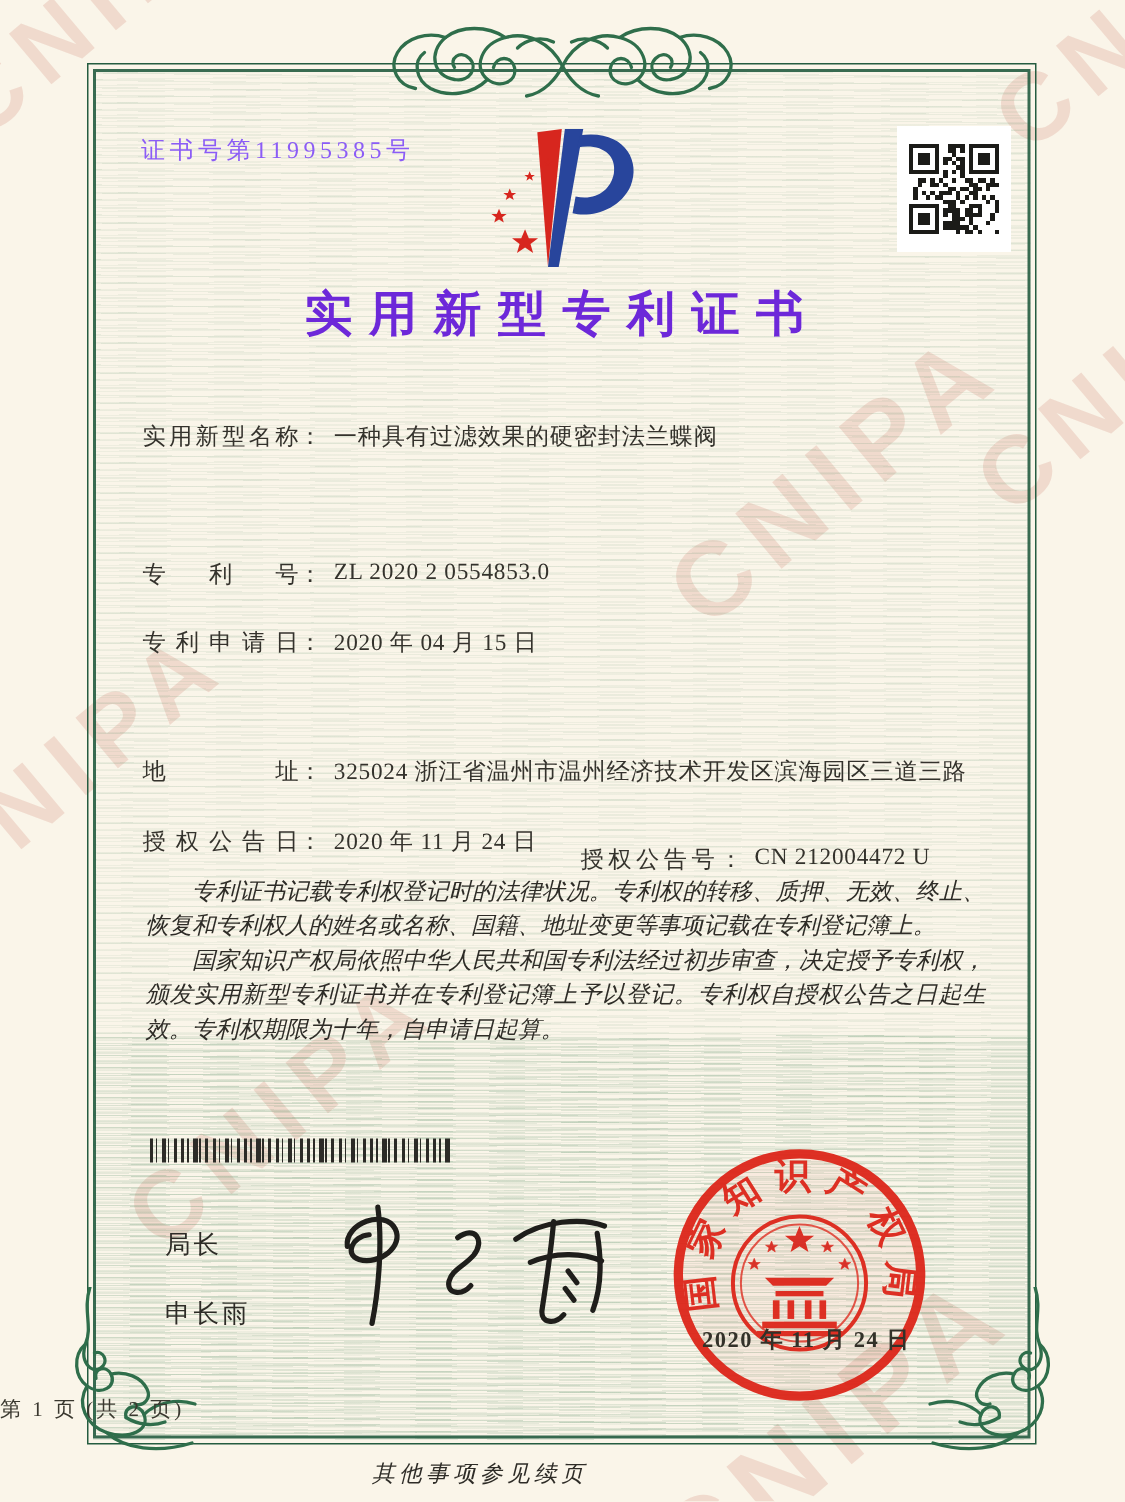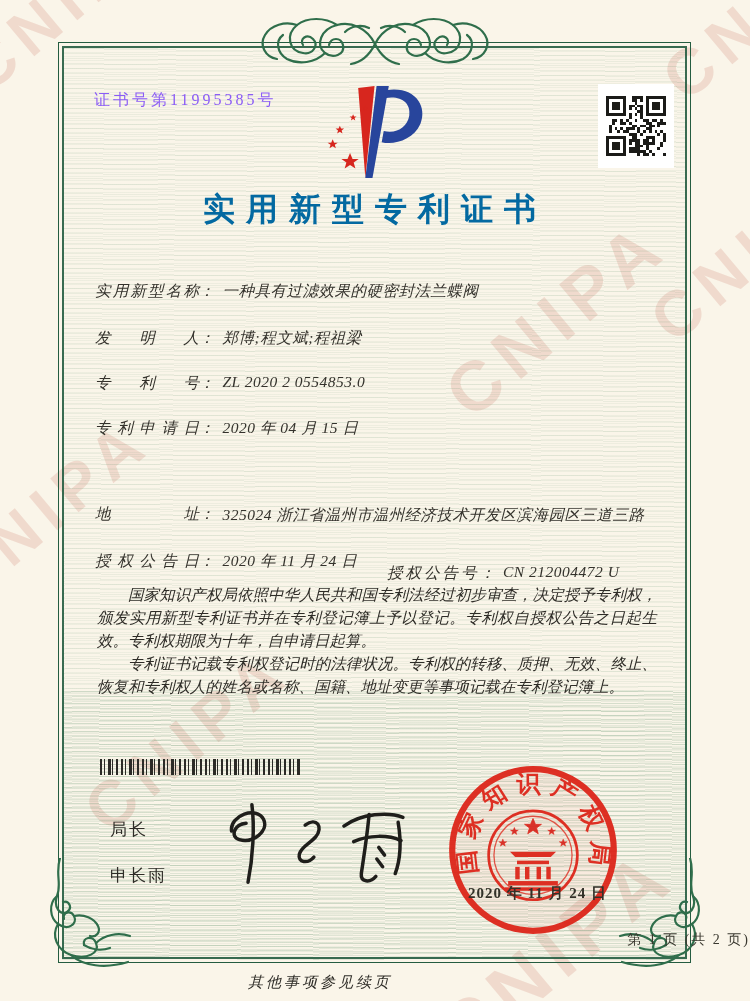--- a/index.html
+++ b/index.html
@@ -82,26 +82,26 @@
   }
   .logo{position:absolute;left:318px;top:84px;width:110px;height:98px;z-index:4;}
   .qr-box{
     position:absolute;left:598px;top:84px;width:76px;height:84px;
     background:#fff;z-index:4;display:flex;align-items:center;justify-content:center;
   }
   .qr-box svg{width:60px;height:60px;}
   .title{
     position:absolute;left:0;top:188px;width:750px;
     text-align:center;font-size:32px;font-weight:bold;
-    letter-spacing:11px;color:#0369a1;z-index:4;
+    letter-spacing:11px;color:#6d28d9;z-index:4;
   }
   
   .field{
     position:absolute;left:95px;z-index:4;
-    font-size:15.5px;color:#34322c;white-space:nowrap;font-style:italic;
+    font-size:15.5px;color:#34322c;white-space:nowrap;
   }
   .flabel{
     display:inline-block;width:104px;
     text-align:justify;text-align-last:justify;
     vertical-align:top;
   }
   .fcolon{display:inline-block;vertical-align:top;margin-right:8px;}
   .fvalue{display:inline-block;vertical-align:top;letter-spacing:.5px;}
   .fr1{top:281px;} .fr2{top:328px;} .fr3{top:373px;} .fr4{top:418px;} .fr5{top:461px;}
   .fr6{top:504px;}
@@ -133,21 +133,21 @@
     font-family:"Liberation Sans","DejaVu Sans",sans-serif;}
   .sig-hand{position:absolute;left:205px;top:798px;width:210px;height:92px;z-index:5;}
   
   .seal{position:absolute;left:446px;top:763px;width:174px;height:174px;z-index:5;opacity:.94;}
   .seal-date{
     position:absolute;left:455px;top:884px;width:165px;z-index:6;
     text-align:center;font-size:15px;font-weight:bold;color:#333129;letter-spacing:1px;
   }
   
   .page-num{
-    position:absolute;left:0;top:931px;width:750px;text-align:right;
+    position:absolute;left:0;top:931px;width:750px;text-align:left;
     font-size:14px;color:#3a382f;z-index:4;letter-spacing:2px;
   }
   .continuation{
     position:absolute;left:0;top:973px;width:640px;text-align:center;
     font-size:15px;font-style:italic;color:#2e2c27;z-index:4;letter-spacing:3px;
   }
 </style>
 </head>
 <body>
 
@@ -359,42 +359,39 @@
           </g>
       </g>
     </svg>
   </div>
 
   <div class="title">实用新型专利证书</div>
 
   <div class="field fr1">
     <span class="flabel">实用新型名称</span><span class="fcolon">：</span><span class="fvalue">一种具有过滤效果的硬密封法兰蝶阀</span>
   </div>
-  <div class="field fr2">
-    <span class="flabel">发明人</span><span class="fcolon">：</span><span class="fvalue">郑博;程文斌;程祖梁</span>
-  </div>
   <div class="field fr3">
     <span class="flabel">专利号</span><span class="fcolon">：</span><span class="fvalue">ZL 2020 2 0554853.0</span>
   </div>
   <div class="field fr4">
     <span class="flabel">专利申请日</span><span class="fcolon">：</span><span class="fvalue">2020 年 04 月 15 日</span>
   </div>
   <div class="field fr6">
     <span class="flabel">地址</span><span class="fcolon">：</span><span class="fvalue">325024 浙江省温州市温州经济技术开发区滨海园区三道三路</span>
   </div>
   <div class="field fr7">
     <span class="flabel">授权公告日</span><span class="fcolon">：</span><span class="fvalue">2020 年 11 月 24 日</span>
     <span class="pair2">
       <span class="flabel2">授权公告号</span><span class="fcolon">：</span><span class="fvalue">CN 212004472 U</span>
     </span>
   </div>
 
   <div class="paras">
+    <p>专利证书记载专利权登记时的法律状况。专利权的转移、质押、无效、终止、恢复和专利权人的姓名或名称、国籍、地址变更等事项记载在专利登记簿上。</p>
     <p>国家知识产权局依照中华人民共和国专利法经过初步审查，决定授予专利权，颁发实用新型专利证书并在专利登记簿上予以登记。专利权自授权公告之日起生效。专利权期限为十年，自申请日起算。</p>
-    <p>专利证书记载专利权登记时的法律状况。专利权的转移、质押、无效、终止、恢复和专利权人的姓名或名称、国籍、地址变更等事项记载在专利登记簿上。</p>
   </div>
 
   <div class="barcode"></div>
 
   <div class="sig-title">局长</div>
   <div class="sig-name">申长雨</div>
   <svg class="sig-hand" viewBox="0 0 210 95">
     <g stroke="#1f1e1b" fill="none" stroke-width="3.6" stroke-linecap="round" stroke-linejoin="round">
       <path d="M24,34 C22,18 50,8 57,22 C63,34 46,47 32,43 C22,40 27,27 39,26"></path>
       <path d="M45,7 C48,30 46,62 41,87"></path>

